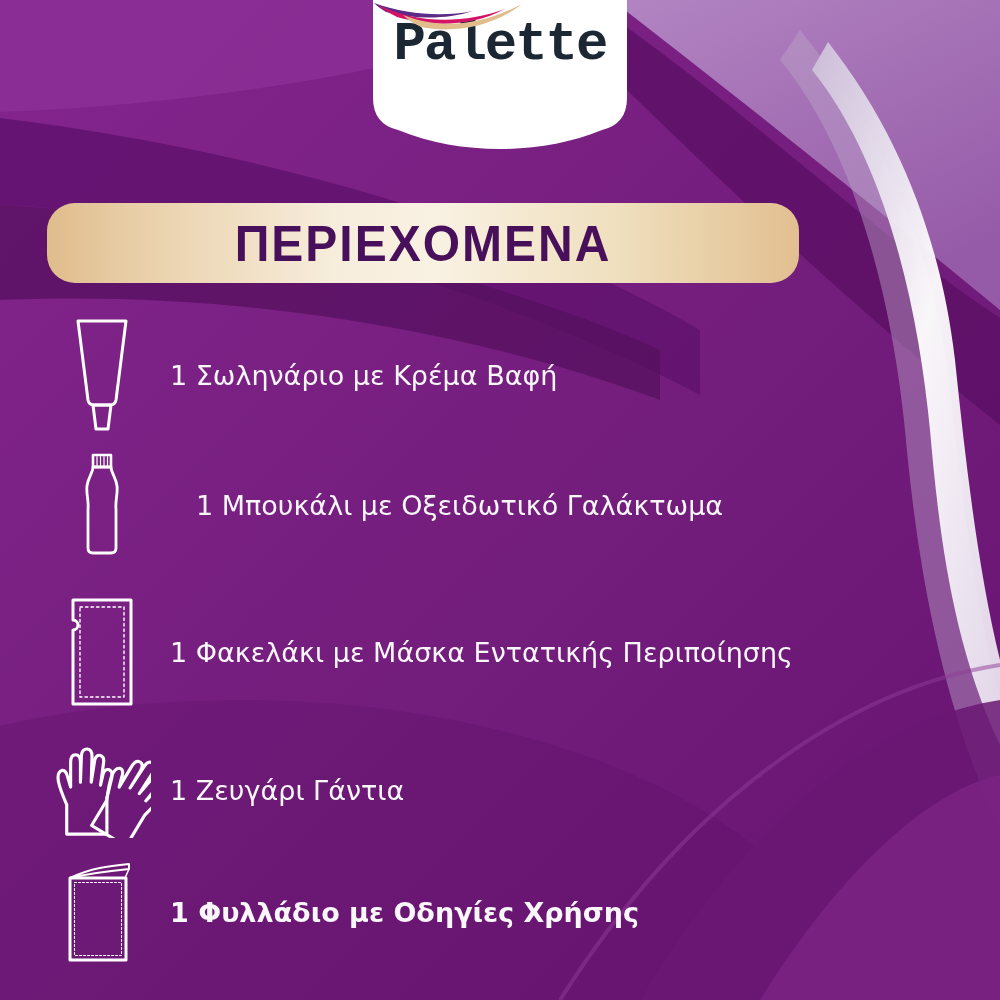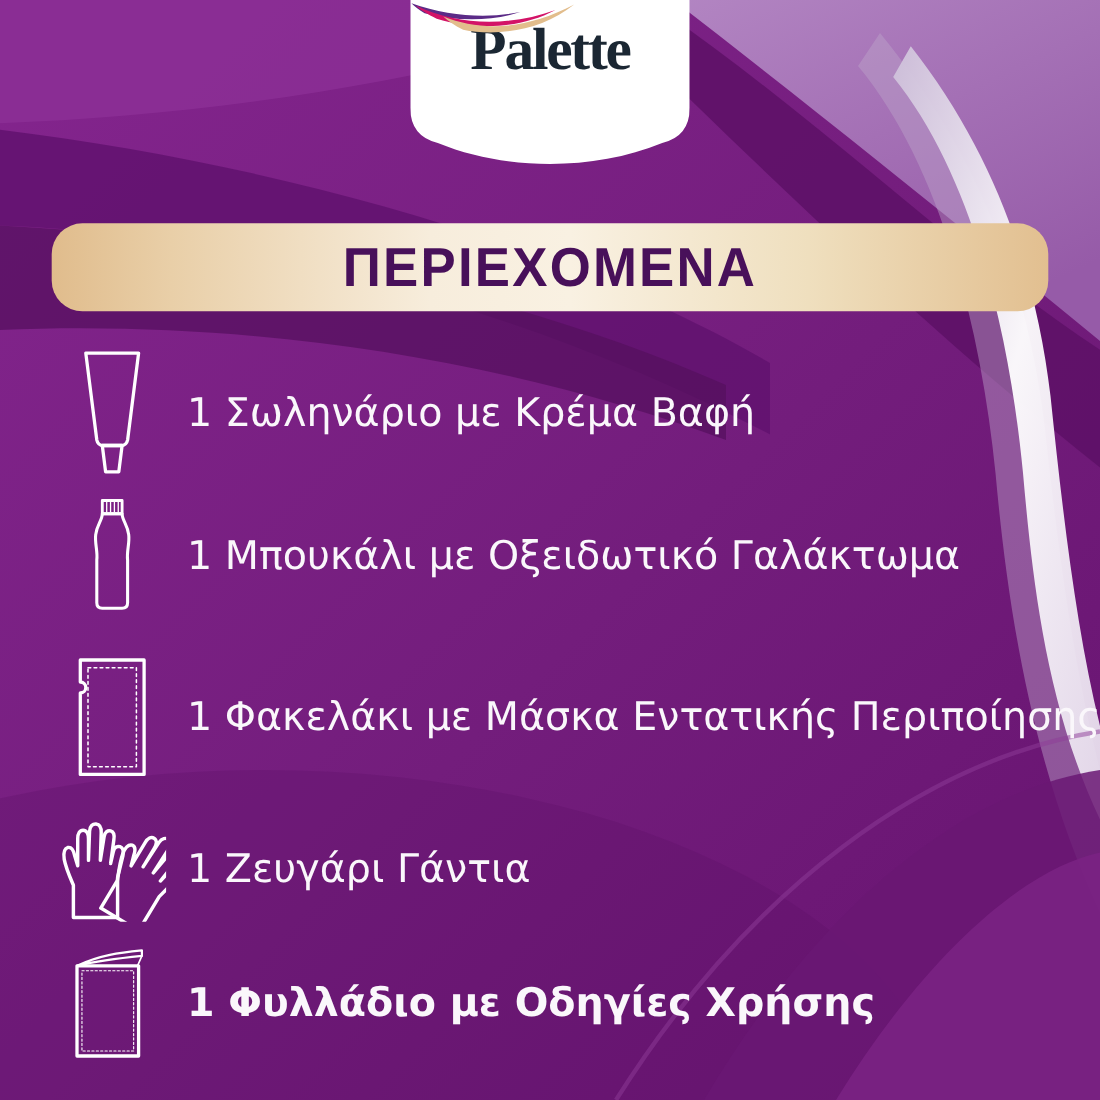--- a/index.html
+++ b/index.html
@@ -8,41 +8,41 @@
     background:linear-gradient(135deg,#84258E 0%,#731D7C 55%,#671370 100%);
     font-family:"DejaVu Sans",sans-serif;
   }
   .bg-svg{position:absolute;left:0;top:0;width:1000px;height:1000px;display:block;}
 
   
   .logo-card{position:absolute;left:373px;top:0;width:254px;height:152px;}
   .logo-card svg{position:absolute;left:0;top:0;}
   .logo-word{
     position:absolute;left:0;top:14px;width:254px;text-align:center;
-    font-family:Liberation Serif, serif;font-weight:700;font-size:54px;
+    font-family:Liberation Mono, monospace;font-weight:700;font-size:54px;
     letter-spacing:-2px;color:#1B2733;
   }
   .swoosh{position:absolute;left:79px;top:96px;width:150px;height:30px;}
 
   
   .banner{
-    position:absolute;left:47px;top:203px;width:906px;height:80px;border-radius:28px;
+    position:absolute;left:47px;top:203px;width:752px;height:80px;border-radius:28px;
     background:linear-gradient(90deg,#E0BC8C 0%,#E9CFA8 12%,#F7EDDC 38%,#F9F1E2 52%,#EFDFBE 76%,#E2BF90 100%);
     display:flex;align-items:center;justify-content:center;
   }
   .banner-title{
     font-family:"Liberation Sans","DejaVu Sans",sans-serif;font-weight:700;
     font-size:48px;letter-spacing:2px;color:#48105A;transform:scaleY(1.04);
   }
 
   
   .row{position:absolute;left:52px;height:120px;display:flex;align-items:center;}
-  .row-1{top:315px;} .row-2{top:445px;} .row-3{top:592px;text-align:right;} .row-4{top:730px;} .row-5{top:852px;font-weight:bold;}
+  .row-1{top:315px;} .row-2{top:445px;gap:26px;} .row-3{top:592px;text-align:right;} .row-4{top:730px;} .row-5{top:852px;font-weight:bold;}
   .icon-box{width:100px;display:flex;justify-content:center;align-items:center;}
-  .item-label{margin-left:18px;font-size:36px;color:#FAF7FB;white-space:nowrap;}
+  .item-label{margin-left:18px;font-size:27px;color:#FAF7FB;white-space:nowrap;}
   .icon-box svg{display:block;}
   .ico{stroke:#FFFFFF;fill:none;stroke-linejoin:round;stroke-linecap:round;}
 </style>
 </head>
 <body>
 
 <div class="stage">
 
   <svg class="bg-svg" viewBox="0 0 1000 1000" aria-hidden="true">
     <defs>

